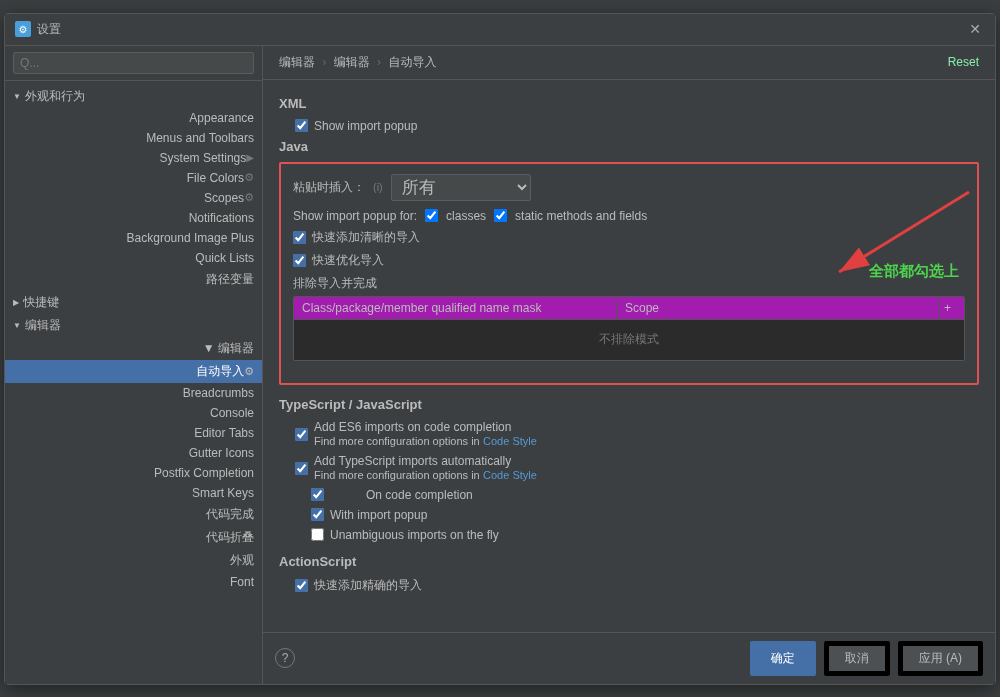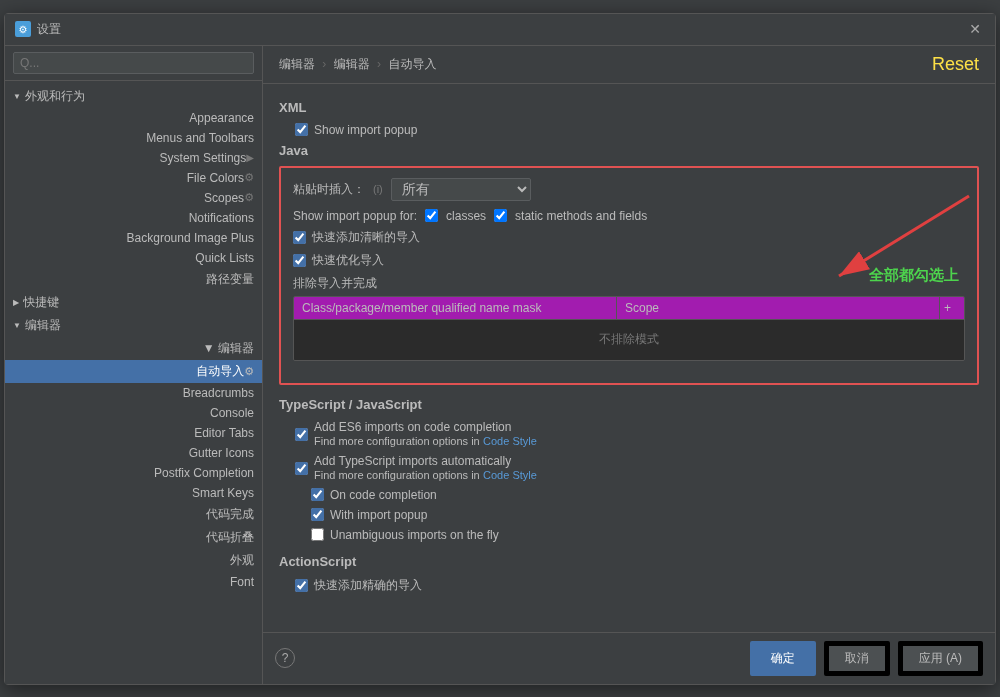--- a/index.html
+++ b/index.html
@@ -142,23 +142,23 @@
       border-bottom: 1px solid #555;
       background: #3c3f41;
     }
     .breadcrumb-text {
       color: #bbb;
       font-size: 12px;
     }
     .breadcrumb-sep { color: #666; margin: 0 4px; }
     .reset-btn {
       margin-left: auto;
-      color: #fde047;
-      cursor: pointer;
-      font-size: 18px;
+      color: #86efac;
+      cursor: pointer;
+      font-size: 12px;
     }
     .settings-content {
       flex: 1;
       overflow-y: auto;
       padding: 12px 16px;
     }
     .settings-content::-webkit-scrollbar { width: 6px; }
     .settings-content::-webkit-scrollbar-thumb { background: #555; }
     .section-header {
       color: #bbb;
@@ -195,26 +195,25 @@
     .dropdown-label { color: #bbb; font-size: 12px; }
     .dropdown-info {
       color: #777;
       font-size: 11px;
     }
     .dropdown-select {
       background: #45494a;
       border: 1px solid #5a5d5f;
       color: #bbb;
       padding: 2px 6px;
-      font-size: 14px;
+      font-size: 17px;
       border-radius: 2px;
       min-width: 140px;
       outline: none;
       cursor: pointer;
-      font-family: Liberation Serif, serif;
     }
     .import-popup-row {
       display: flex;
       align-items: center;
       gap: 8px;
       margin-bottom: 6px;
       padding-left: 0;
       flex-wrap: wrap;
     }
     .import-popup-label { color: #bbb; font-size: 12px; }
@@ -504,21 +503,21 @@
             <div class="ts-label-block">
               <span class="ts-label">Add TypeScript imports automatically</span>
               <span>
                 <span class="ts-label" style="font-size:11px;">Find more configuration options in</span>
                 <span class="ts-link">Code Style</span>
               </span>
             </div>
           </div>
 
           <div class="ts-sub-section">
-            <div class="checkbox-row" style="padding-left:0;">
+            <div class="checkbox-row" style="padding-left:0;gap:36px;">
               <input type="checkbox" checked="" style="">
               <span class="checkbox-label">On code completion</span>
             </div>
             <div class="checkbox-row" style="padding-left:0;">
               <input type="checkbox" checked="" style="">
               <span class="checkbox-label">With import popup</span>
             </div>
             <div class="checkbox-row" style="padding-left:0;">
               <input type="checkbox" style="">
               <span class="checkbox-label">Unambiguous imports on the fly</span>

